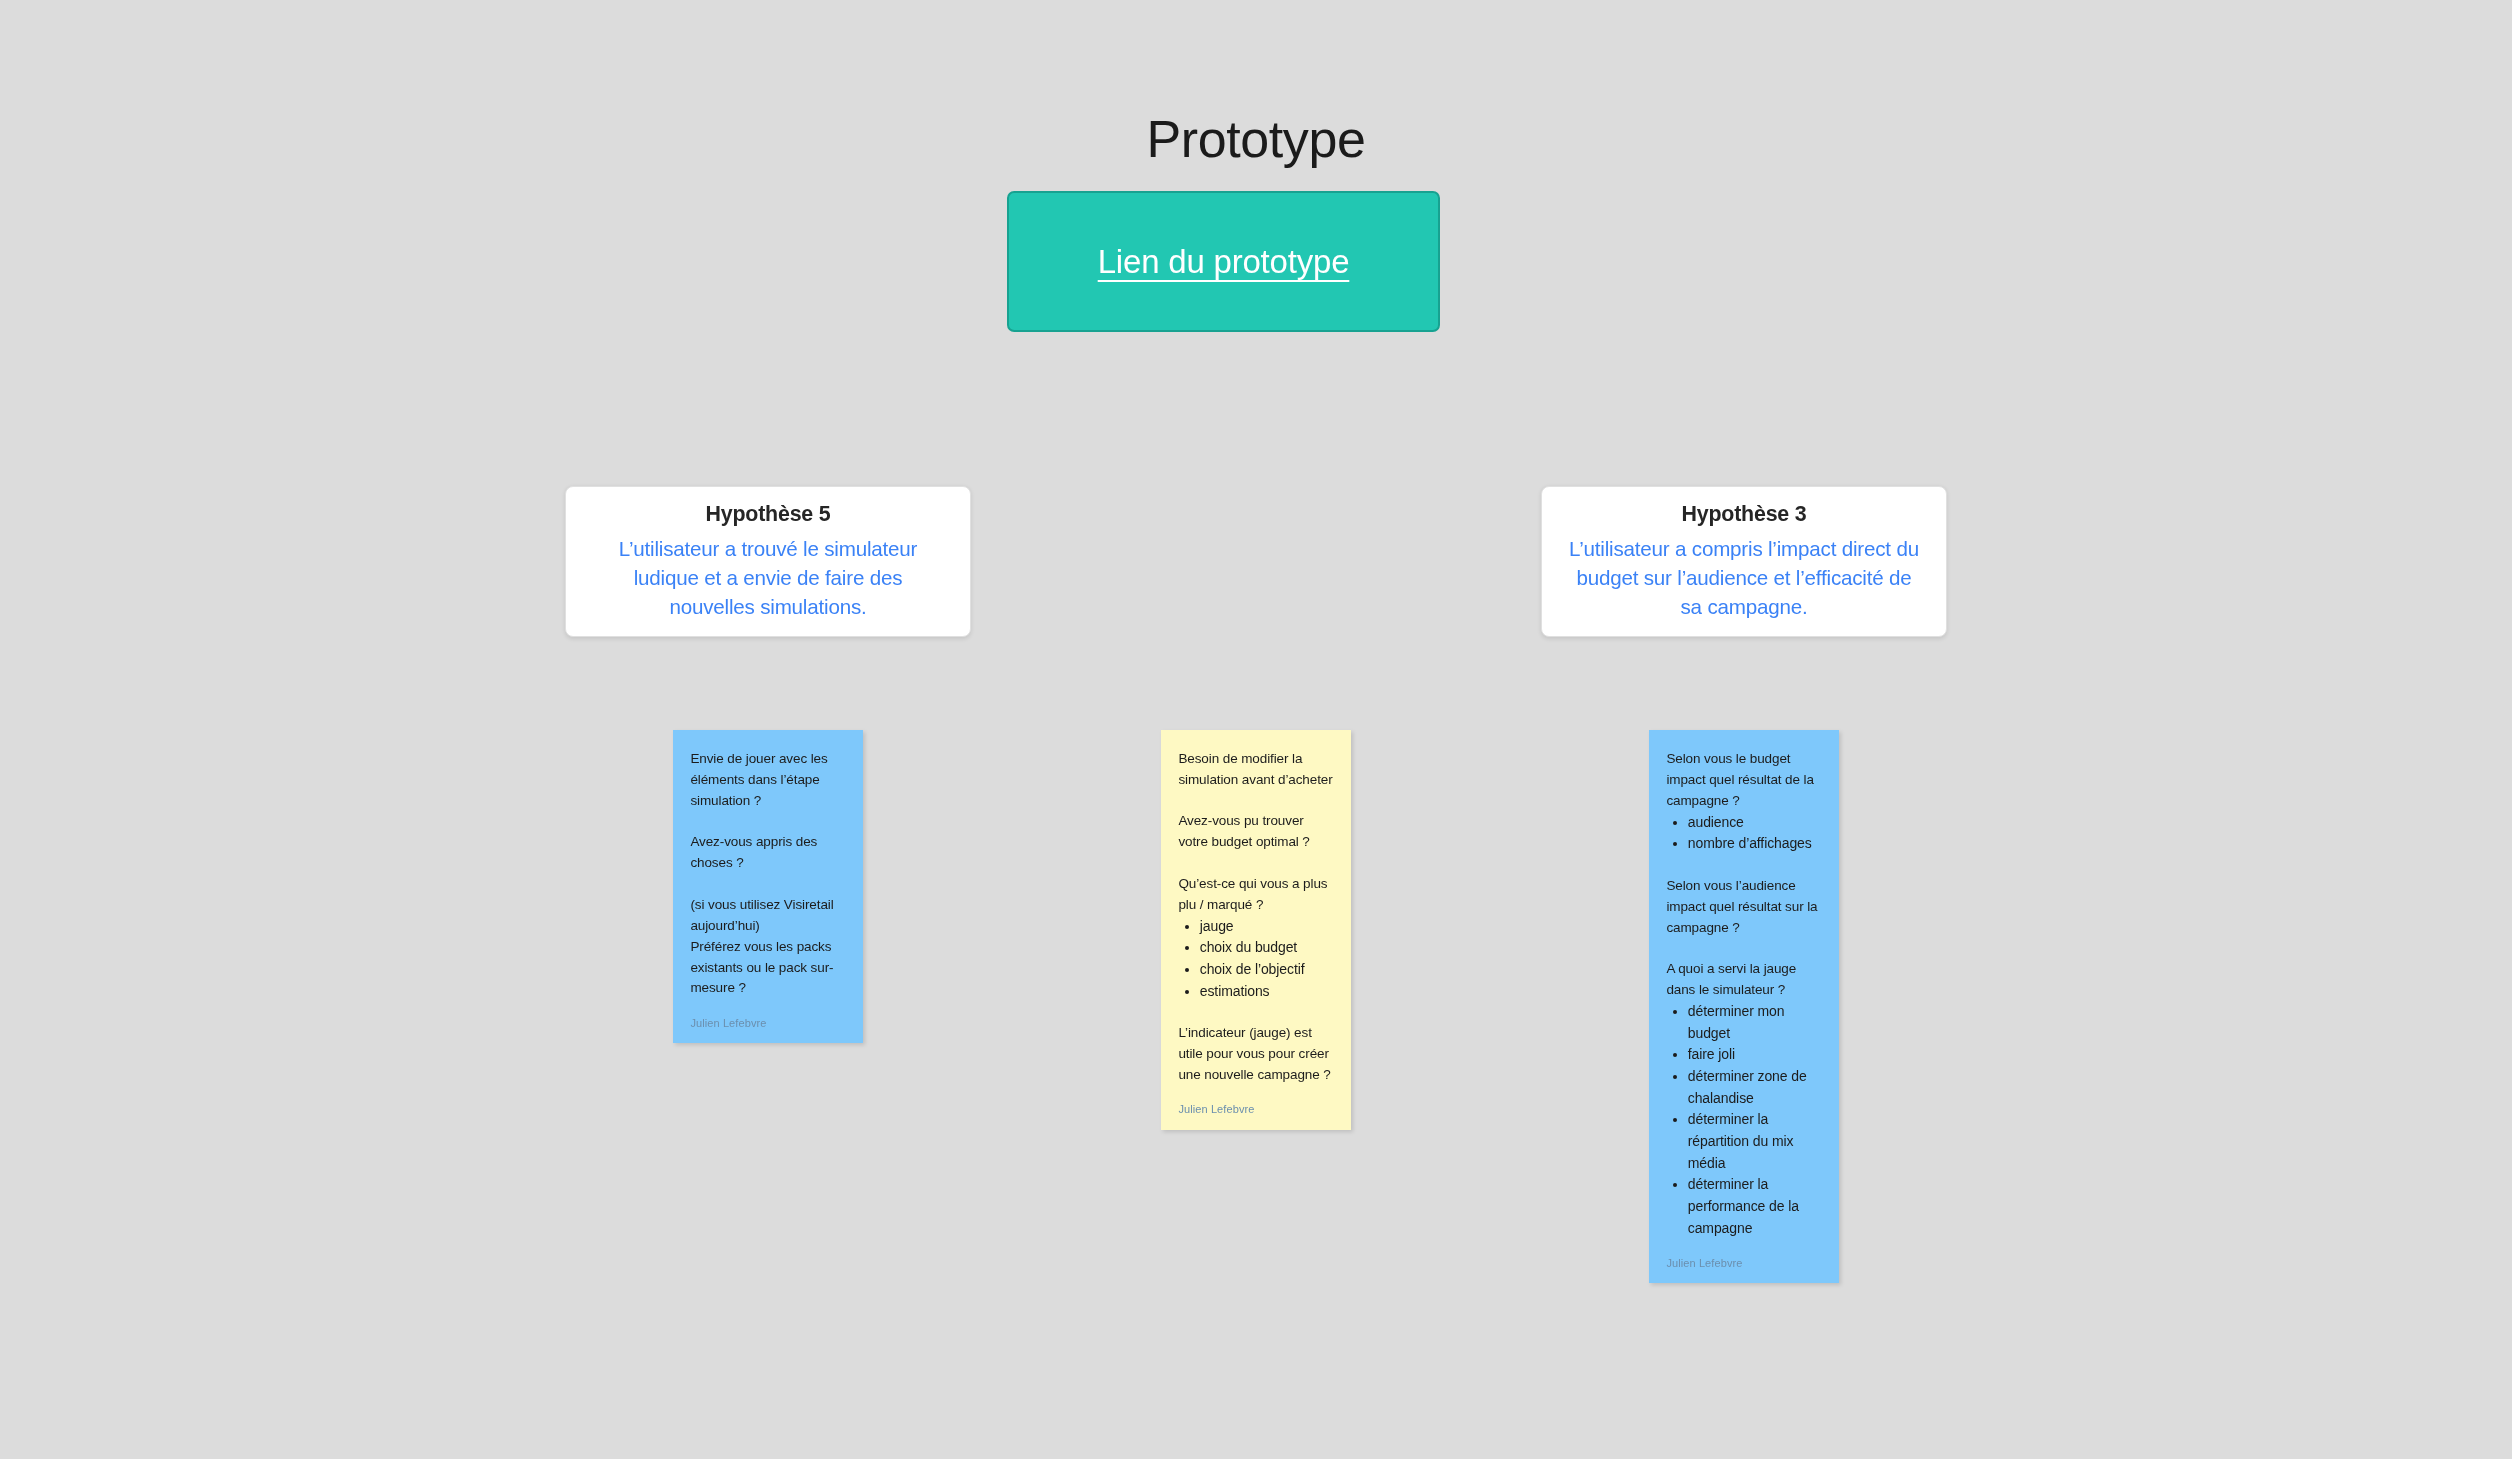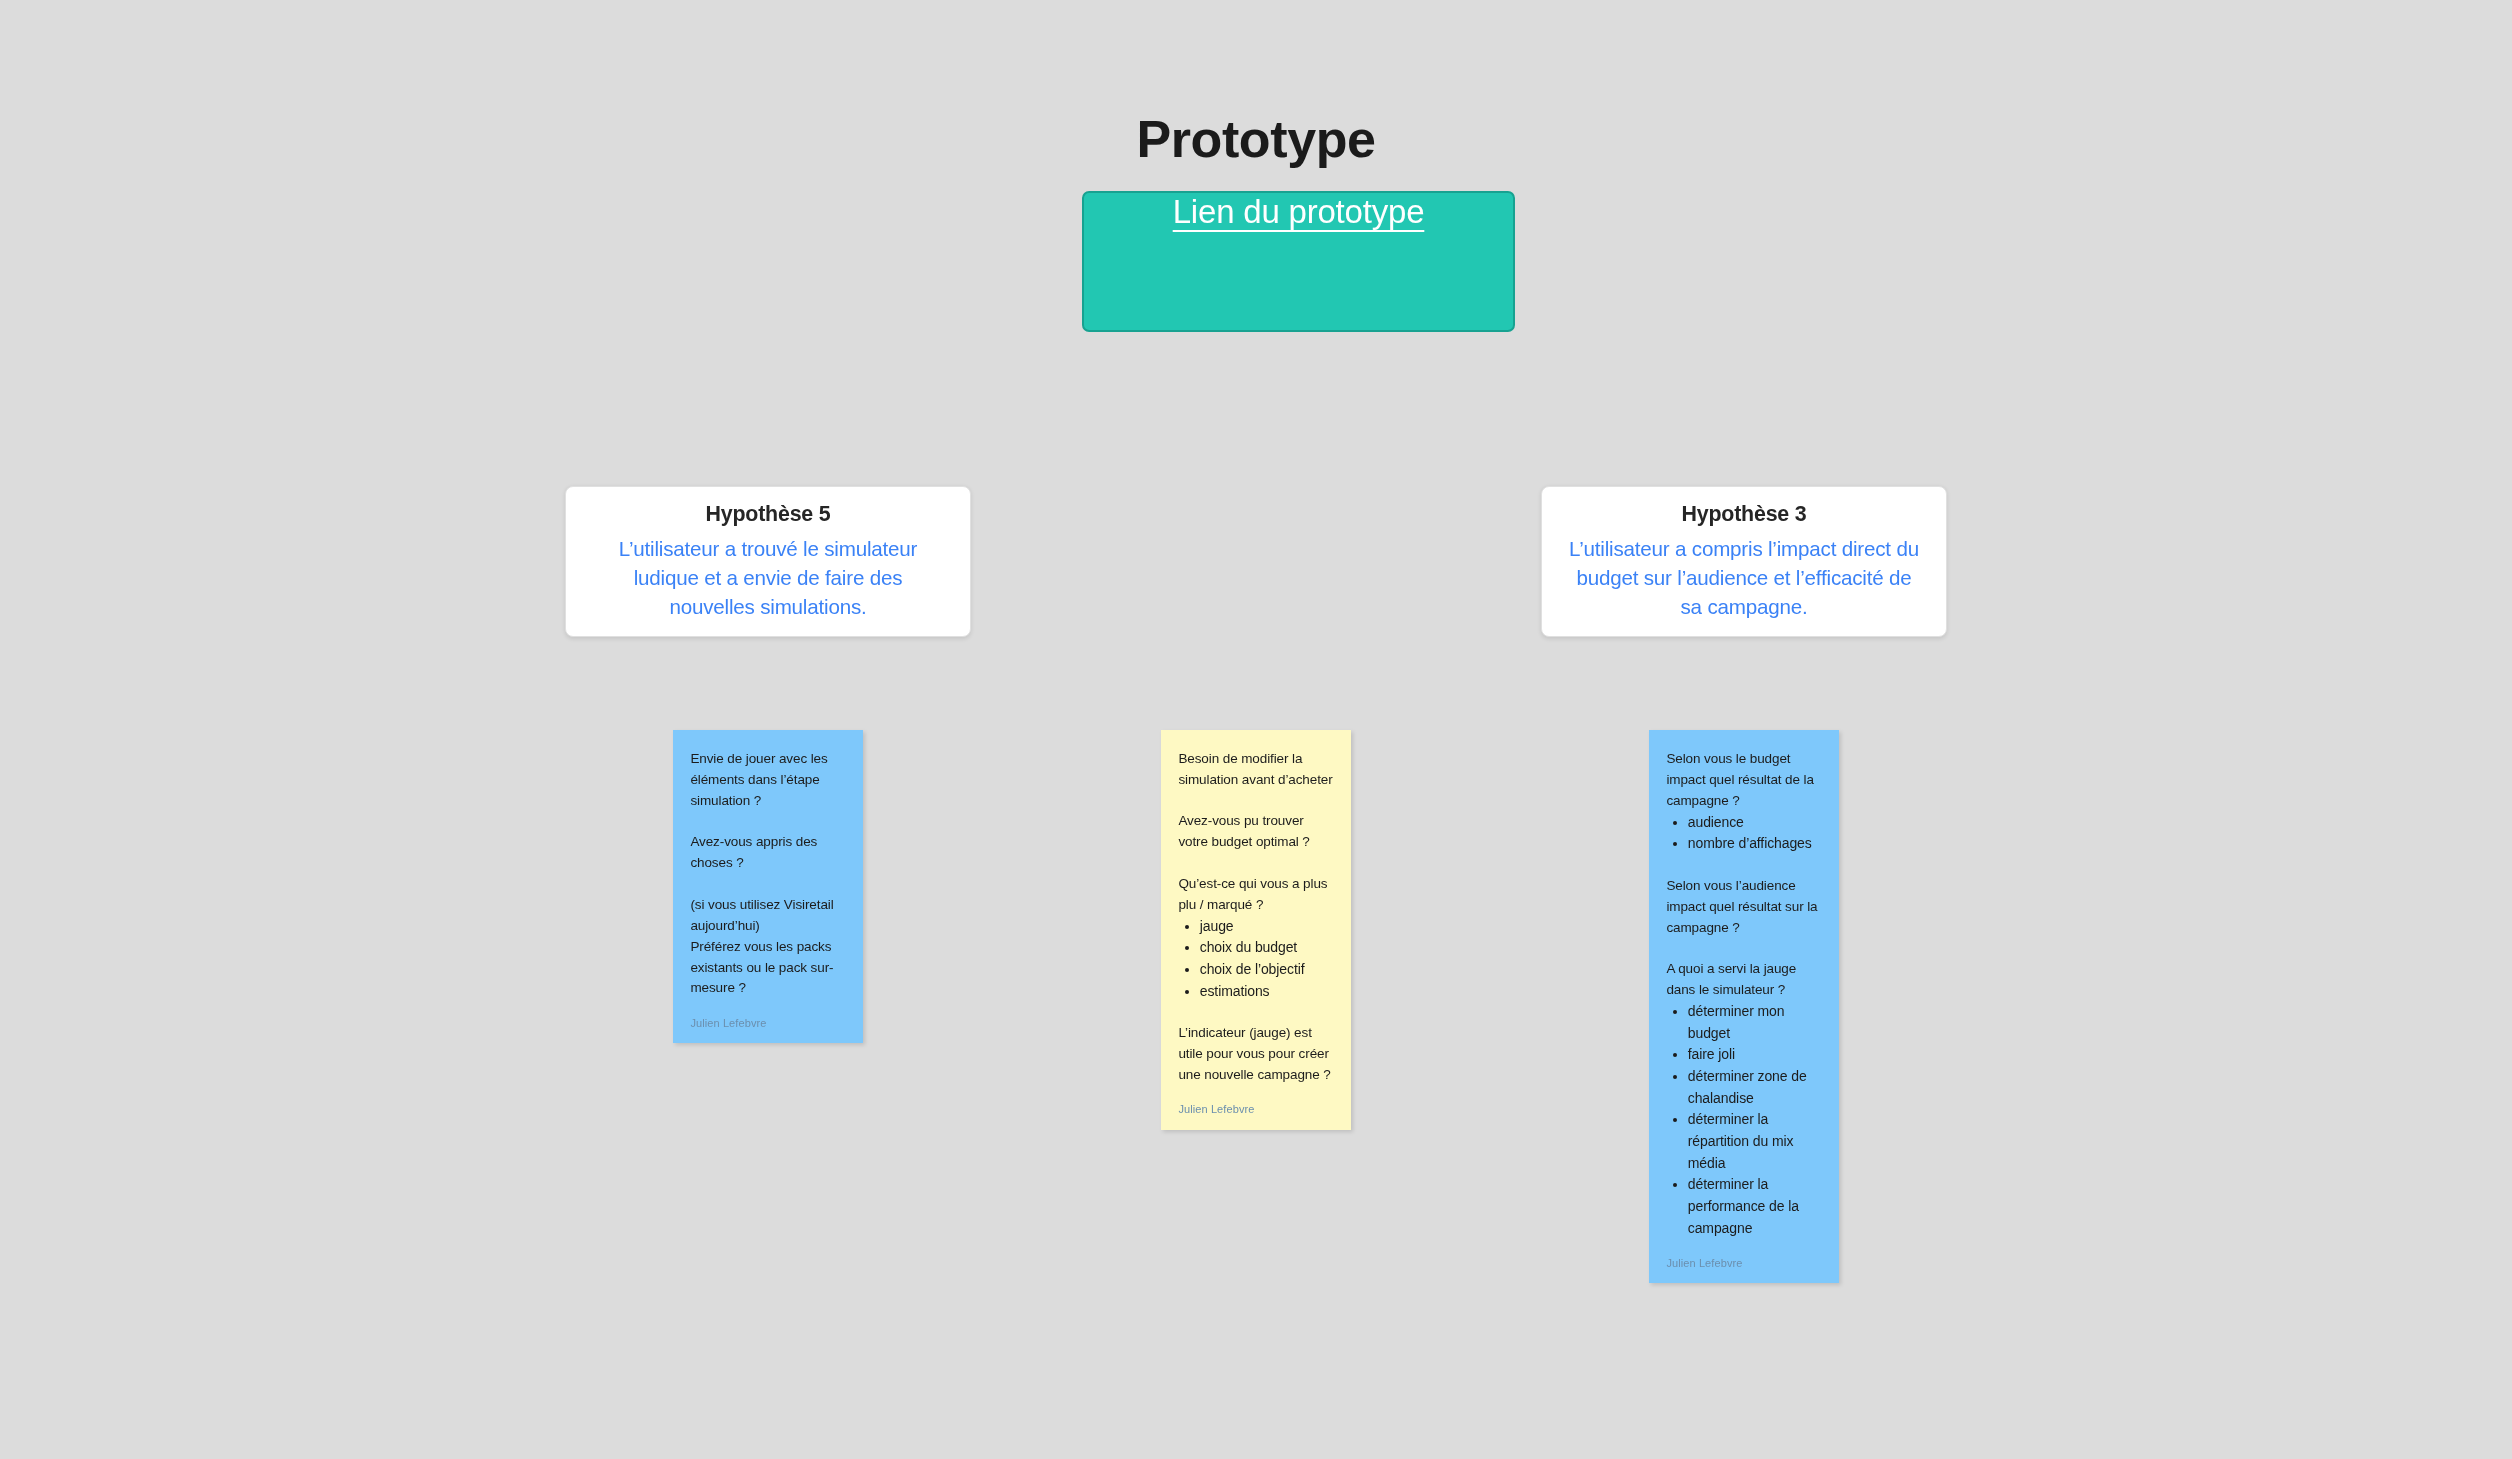--- a/index.html
+++ b/index.html
@@ -17,38 +17,39 @@
   }
 
   
   .page-title {
     position: absolute;
     left: 0;
     top: 76px;
     width: 2512px;
     text-align: center;
     font-size: 52px;
-    font-weight: 700;
+    font-weight: 400;
     letter-spacing: -0.4px;
     color: #1b1b1b;
     line-height: 1.1;
   }
 
   
   .proto-button {
     position: absolute;
-    left: 1082px;
+    left: 1007px;
     top: 191px;
     width: 433px;
     height: 141px;
     background: #22c7b2;
     border: 2.4px solid #17a291;
     border-radius: 7.1px;
     box-sizing: border-box;
     display: flex;
+    align-items: center;
     justify-content: center;
     cursor: pointer;
   }
   .proto-button-label {
     font-size: 33px;
     font-weight: 400;
     color: #ffffff;
     text-decoration: underline;
     text-underline-offset: 7.1px;
     text-decoration-thickness: 2.4px;

